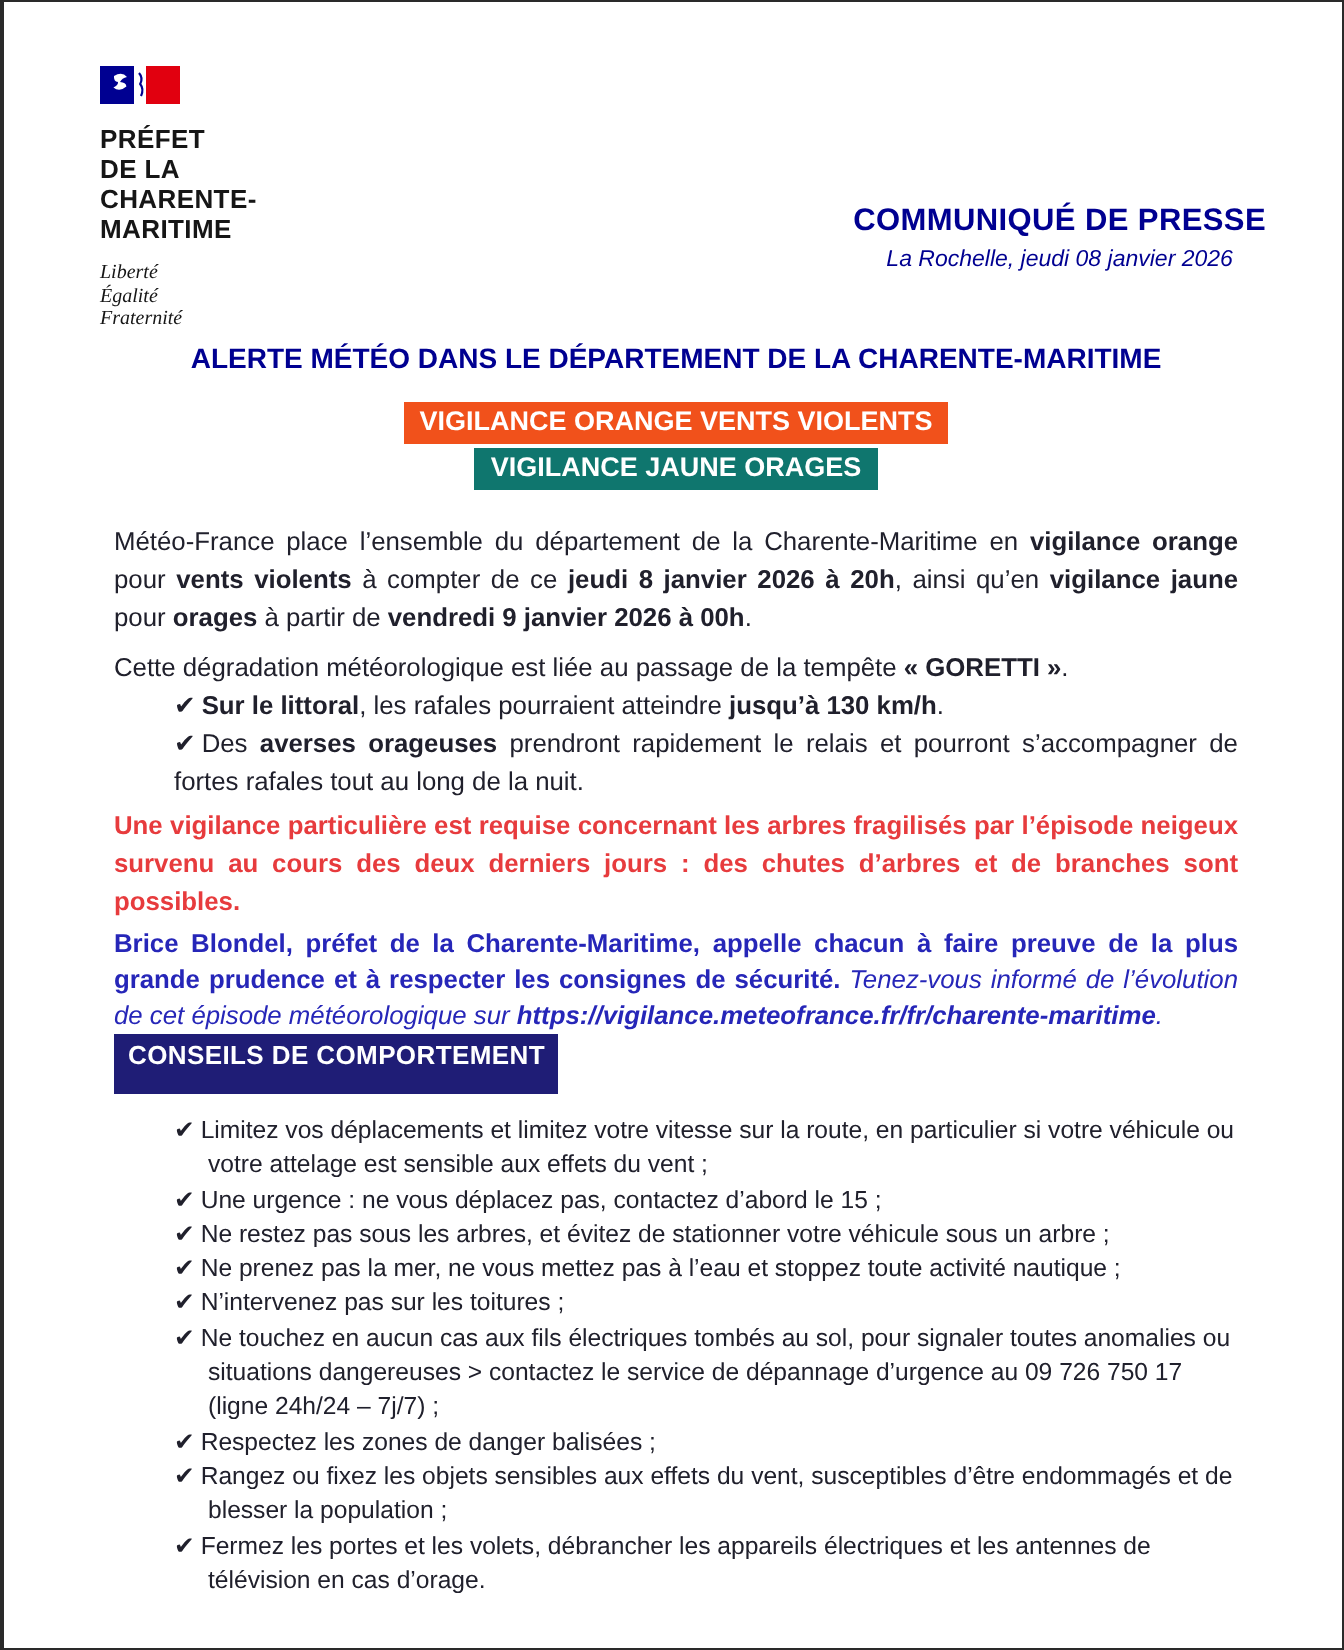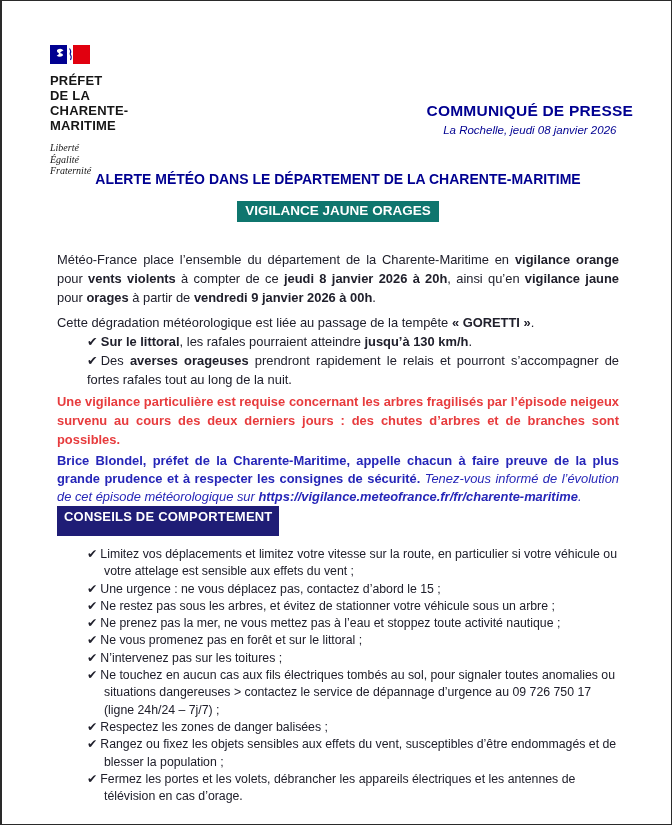--- a/index.html
+++ b/index.html
@@ -2,35 +2,35 @@
 <html lang="fr" style="--gov_blue: #000091; --body_text: #20202c; --red_text: #e73b3d; --blue_text: #2626b8; --advice_bg: #1f1d76; --banner_text: #ffffff; --flag_blue: #000091; --flag_red: #e1000f;"><head>
 <meta charset="utf-8">
 <style>
   html,body{margin:0;padding:0;background:#ffffff;}
   .page{
     position:relative;width:672px;height:825px;background:#fff;
     border:1px solid #2a2a2a;border-left-width:2px;box-sizing:border-box;
     overflow:hidden;font-family:"Liberation Sans",sans-serif;color:var(--body_text);
   }
   
-  .logo{position:absolute;left:48px;top:44px;}
+  .logo{position:absolute;left:48px;top:32px;}
   .logo-name{margin-top:5px;font-size:13px;font-weight:700;line-height:15px;color:#161616;letter-spacing:.2px;}
   .logo-motto{margin-top:9px;font-family:"Liberation Serif",serif;font-style:italic;font-size:10px;line-height:11.5px;color:#161616;}
   .header-right{position:absolute;right:38px;top:101px;text-align:center;color:var(--gov_blue);}
   .kicker{font-size:15.5px;font-weight:700;letter-spacing:.2px;}
   .dateline{margin-top:4px;font-size:11.5px;font-style:italic;font-weight:400;}
   
   .content{position:absolute;left:55px;top:169px;width:562px;}
   .alert-title{text-align:center;font-size:14px;font-weight:700;color:var(--gov_blue);line-height:18px;}
   .banners{text-align:center;margin-top:13px;}
   .banner-row + .banner-row{margin-top:2px;}
   .banner{display:inline-block;color:var(--banner_text);font-weight:700;font-size:13.5px;line-height:16px;padding:2px 8px 3px;}
   .para{margin:0;font-size:12.9px;line-height:19px;}
   .justify{text-align:justify;}
-  .p-intro{margin-top:28px;}
+  .p-intro{margin-top:16px;}
   .p-storm{margin-top:6px;}
   .storm-item{margin-left:30px;font-size:12.9px;line-height:19px;text-align:justify;}
   .p-warning{margin-top:3px;font-weight:700;color:var(--red_text);}
   .p-prefect{margin-top:3px;color:var(--blue_text);line-height:18px;}
   .advice-head-wrap{margin-top:0;}
   .advice-head{display:inline-block;background:var(--advice_bg);color:#fff;font-weight:700;font-size:13px;line-height:15px;padding:3px 7px 12px;letter-spacing:.2px;}
   .advice-list{margin-top:10px;}
   .check-item{margin-left:30px;padding-left:17px;text-indent:-17px;font-size:12.3px;line-height:17.3px;}
   .check{margin-right:3px;}
   .st-b{font-weight:700;}
@@ -67,20 +67,23 @@
     <div class="kicker">COMMUNIQUÉ DE PRESSE</div>
     <div class="dateline">La Rochelle, jeudi 08 janvier 2026</div>
   </div>
 
   <div class="content">
 
     <div class="alert-title">ALERTE MÉTÉO DANS LE DÉPARTEMENT DE LA CHARENTE-MARITIME</div>
 
     <div class="banners">
       <div class="banner-row">
+        <span class="banner" style="background: rgb(241, 81, 27);">VIGILANCE ORANGE VENTS VIOLENTS</span>
+      </div>
+      <div class="banner-row">
         <span class="banner" style="background: #0f766e;">VIGILANCE JAUNE ORAGES</span>
       </div>
     </div>
 
     <p class="para justify p-intro"><span class="st-r">Météo-France place l’ensemble du département de la Charente-Maritime en </span><span class="st-b">vigilance orange</span><span class="st-r"> pour </span><span class="st-b">vents violents</span><span class="st-r"> à compter de ce </span><span class="st-b">jeudi 8 janvier 2026 à 20h</span><span class="st-r">, ainsi qu’en </span><span class="st-b">vigilance jaune</span><span class="st-r"> pour </span><span class="st-b">orages</span><span class="st-r"> à partir de </span><span class="st-b">vendredi 9 janvier 2026 à 00h</span><span class="st-r">.</span></p>
 
     <p class="para justify p-storm"><span class="st-r">Cette dégradation météorologique est liée au passage de la tempête </span><span class="st-b">« GORETTI »</span><span class="st-r">.</span></p>
 
     <div class="storm-list">
         <div class="storm-item"><span class="check">✔</span><span class="st-b">Sur le littoral</span><span class="st-r">, les rafales pourraient atteindre </span><span class="st-b">jusqu’à 130 km/h</span><span class="st-r">.</span></div>
@@ -93,21 +96,20 @@
 
     <div class="advice-head-wrap">
       <span class="advice-head">CONSEILS DE COMPORTEMENT</span>
     </div>
 
     <div class="advice-list">
         <div class="check-item"><span class="check">✔</span><span class="st-r">Limitez vos déplacements et limitez votre vitesse sur la route, en particulier si votre véhicule ou votre attelage est sensible aux effets du vent ;</span></div>
         <div class="check-item"><span class="check">✔</span><span class="st-r">Une urgence : ne vous déplacez pas, contactez d’abord le 15 ;</span></div>
         <div class="check-item"><span class="check">✔</span><span class="st-r">Ne restez pas sous les arbres, et évitez de stationner votre véhicule sous un arbre ;</span></div>
         <div class="check-item"><span class="check">✔</span><span class="st-r">Ne prenez pas la mer, ne vous mettez pas à l’eau et stoppez toute activité nautique ;</span></div>
-        <div class="check-item"><span class="check">✔</span><span class="st-r">Ne vous promenez pas en forêt et sur le littoral ;</span></div>
         <div class="check-item"><span class="check">✔</span><span class="st-r">N’intervenez pas sur les toitures ;</span></div>
         <div class="check-item"><span class="check">✔</span><span class="st-r">Ne touchez en aucun cas aux fils électriques tombés au sol, pour signaler toutes anomalies ou situations dangereuses &gt; contactez le service de dépannage d’urgence au 09 726 750 17 (ligne 24h/24 – 7j/7) ;</span></div>
         <div class="check-item"><span class="check">✔</span><span class="st-r">Respectez les zones de danger balisées ;</span></div>
         <div class="check-item"><span class="check">✔</span><span class="st-r">Rangez ou fixez les objets sensibles aux effets du vent, susceptibles d’être endommagés et de blesser la population ;</span></div>
         <div class="check-item"><span class="check">✔</span><span class="st-r">Fermez les portes et les volets, débrancher les appareils électriques et les antennes de télévision en cas d’orage.</span></div>
       </div>
 
   </div>
 </div>
 

